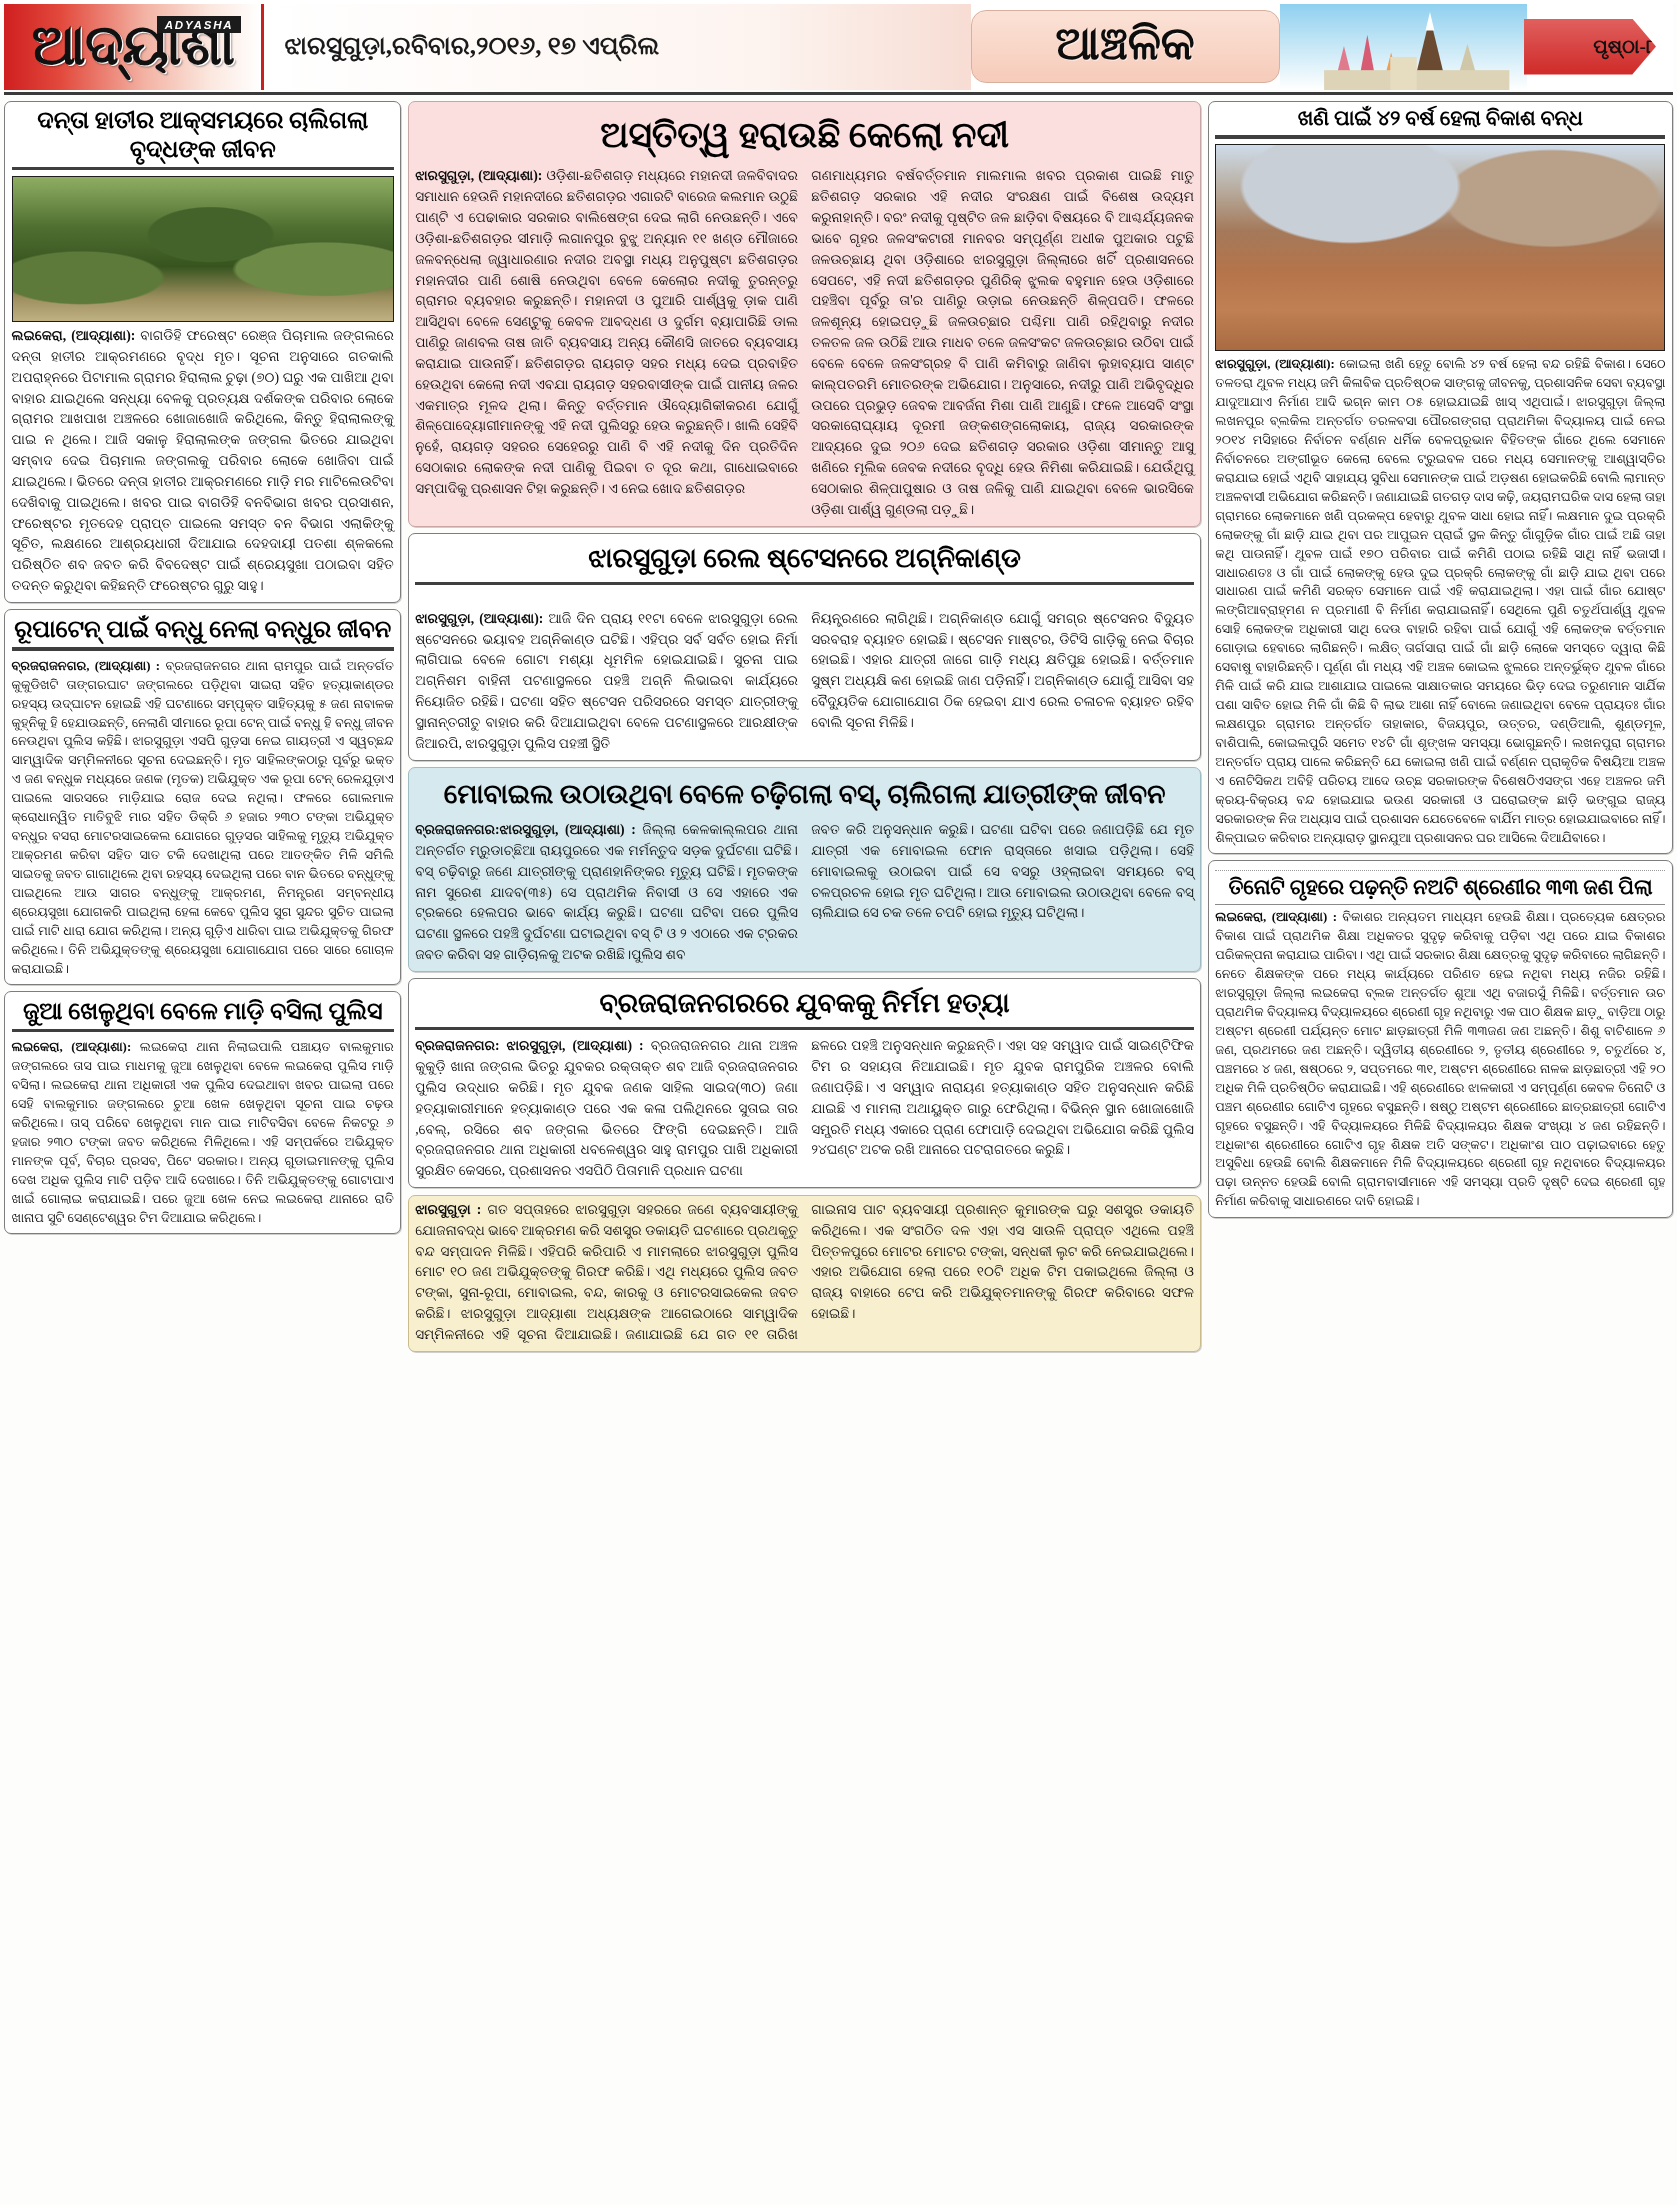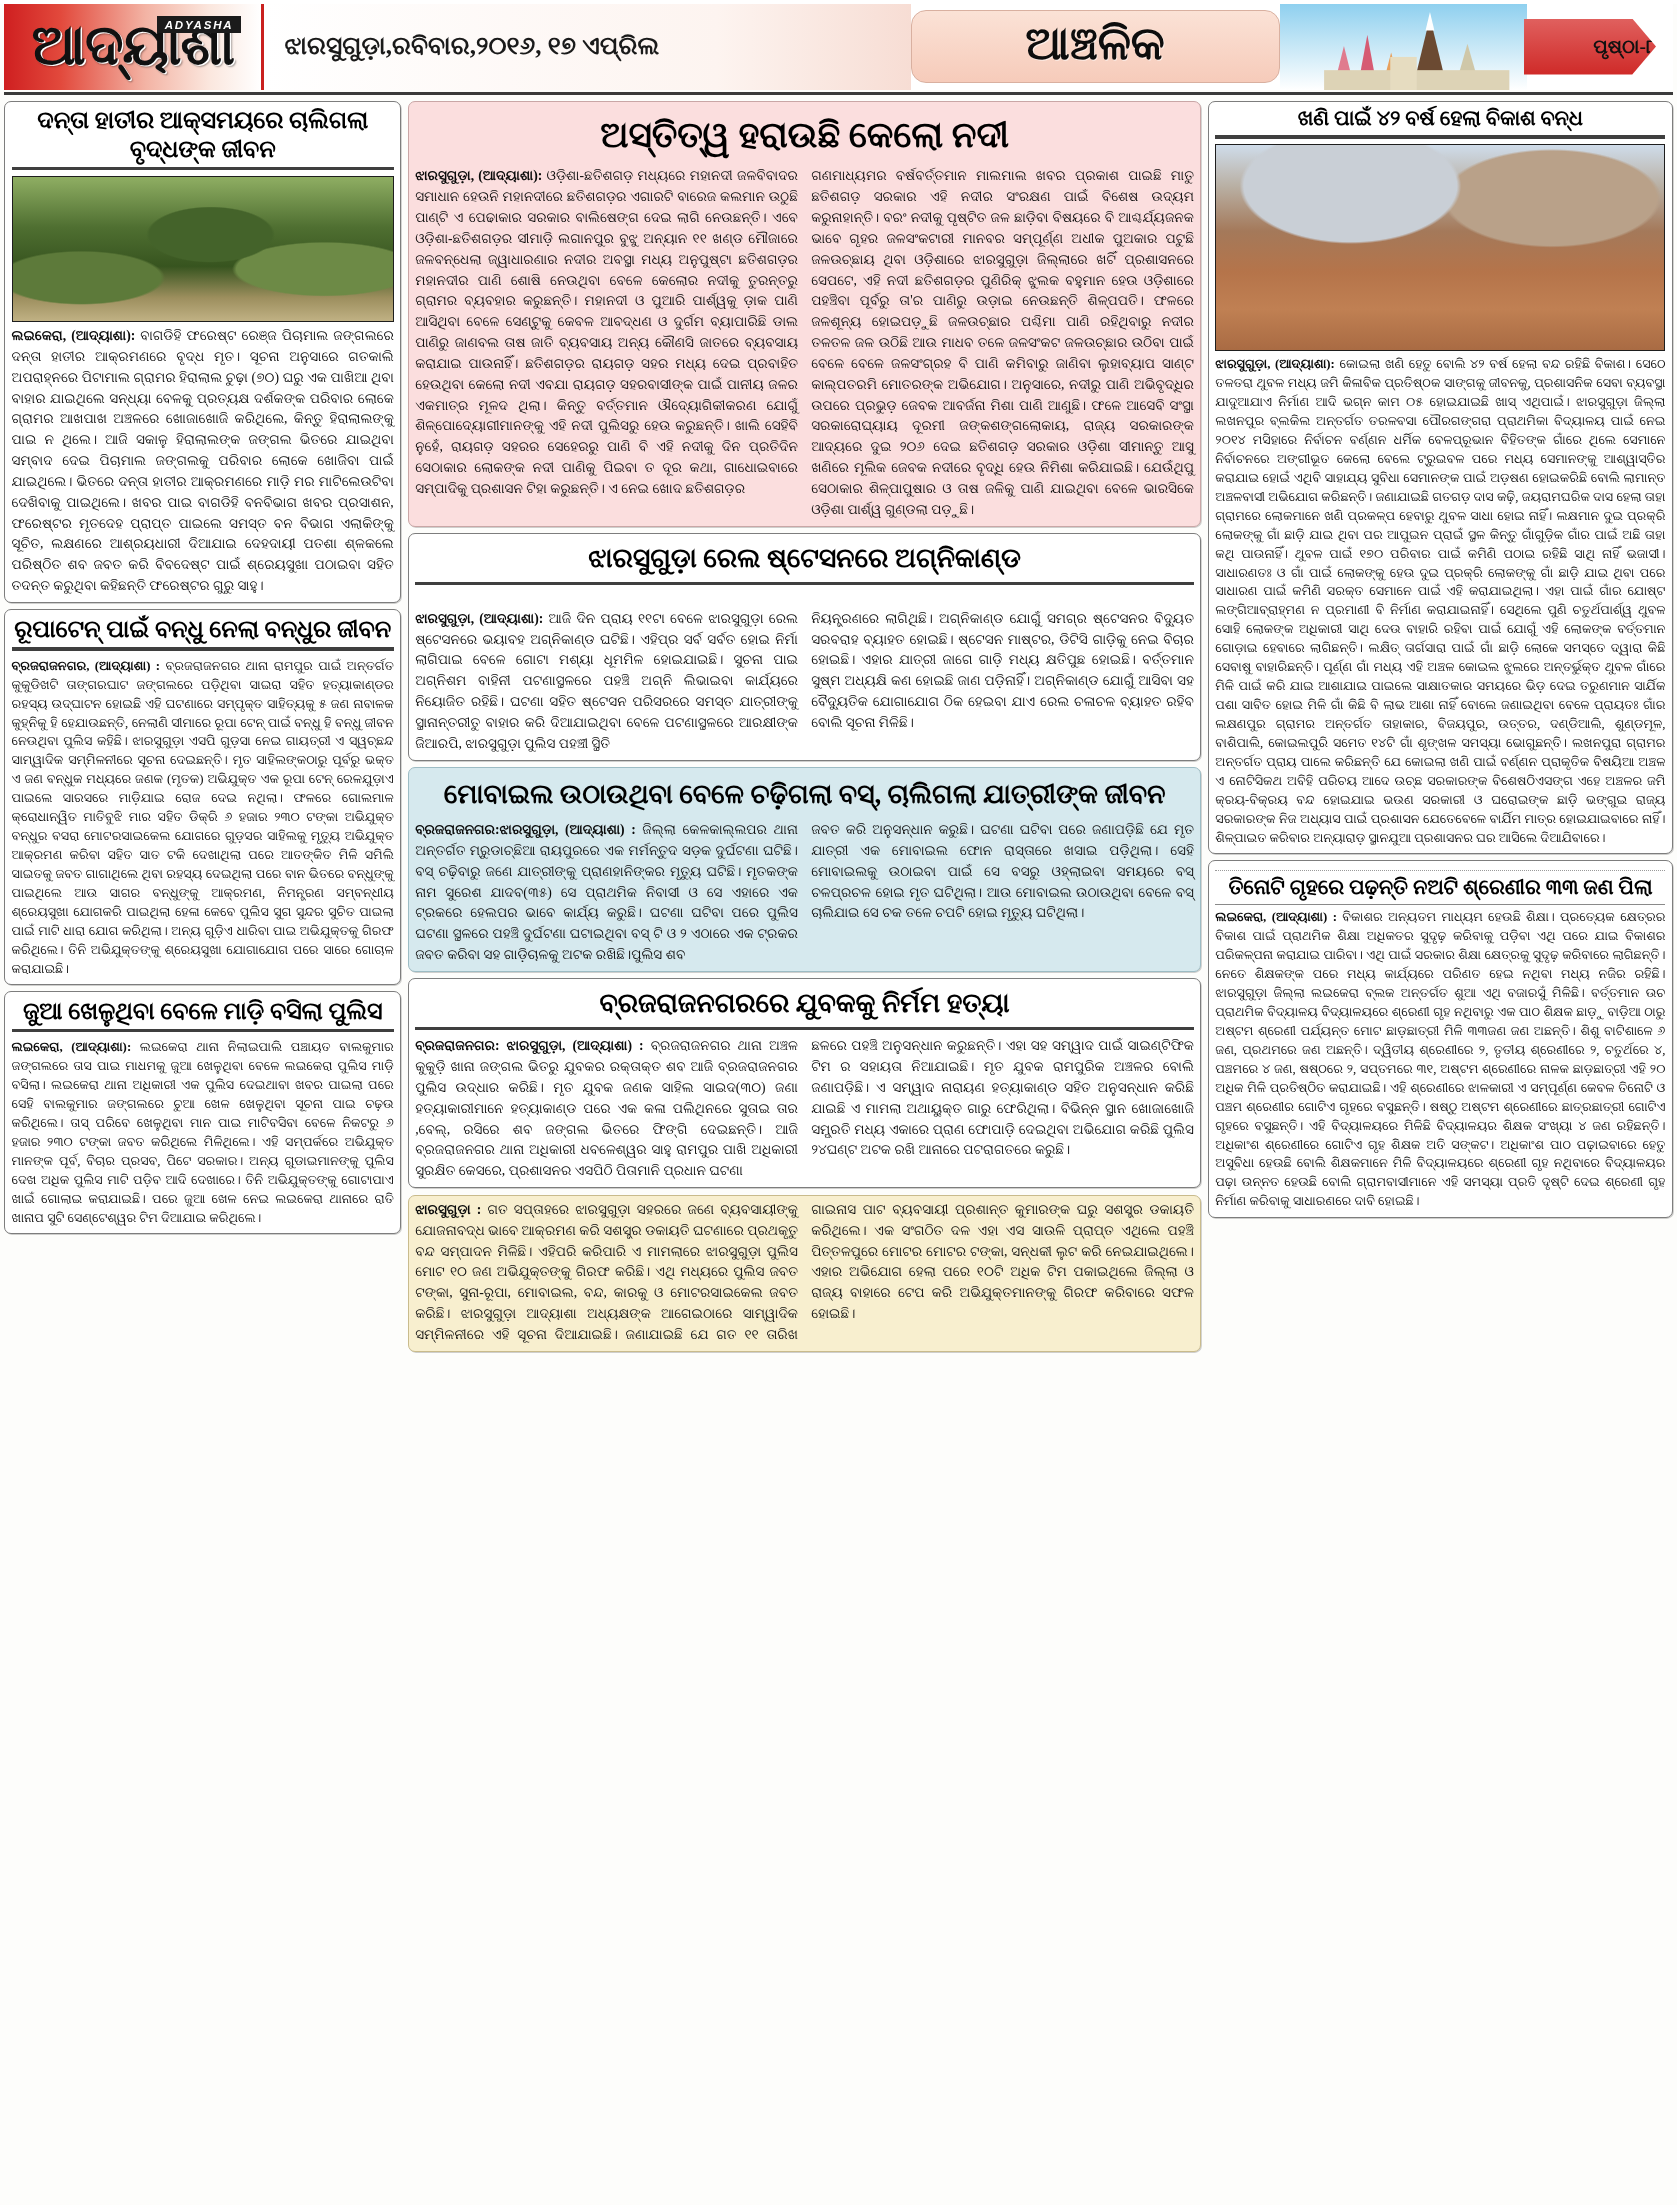--- a/index.html
+++ b/index.html
@@ -69,21 +69,21 @@
     text-align: center;
   }
   .dateline {
     font-family: "Liberation Serif", serif;
     font-size: 25px;
     font-weight: 700;
     color: #1a1a1a;
     white-space: nowrap;
   }
   .section-badge {
-    width: 369px;
+    width: 309px;
     background: linear-gradient(180deg,#fbe2d6 0%, #f6cbba 100%);
     border: 1.3px solid #d9b0a0;
     border-radius: 15px;
     margin: 6.2px 0 6.2px 0;
     display:flex; align-items:center; justify-content:center;
   }
   .section-badge span {
     font-family:"Liberation Serif", serif;
     font-size: 46px; font-weight: 700; color:#0d0d0d;
     text-shadow: 0.9px 0.9px 0 rgba(255,255,255,.6);

